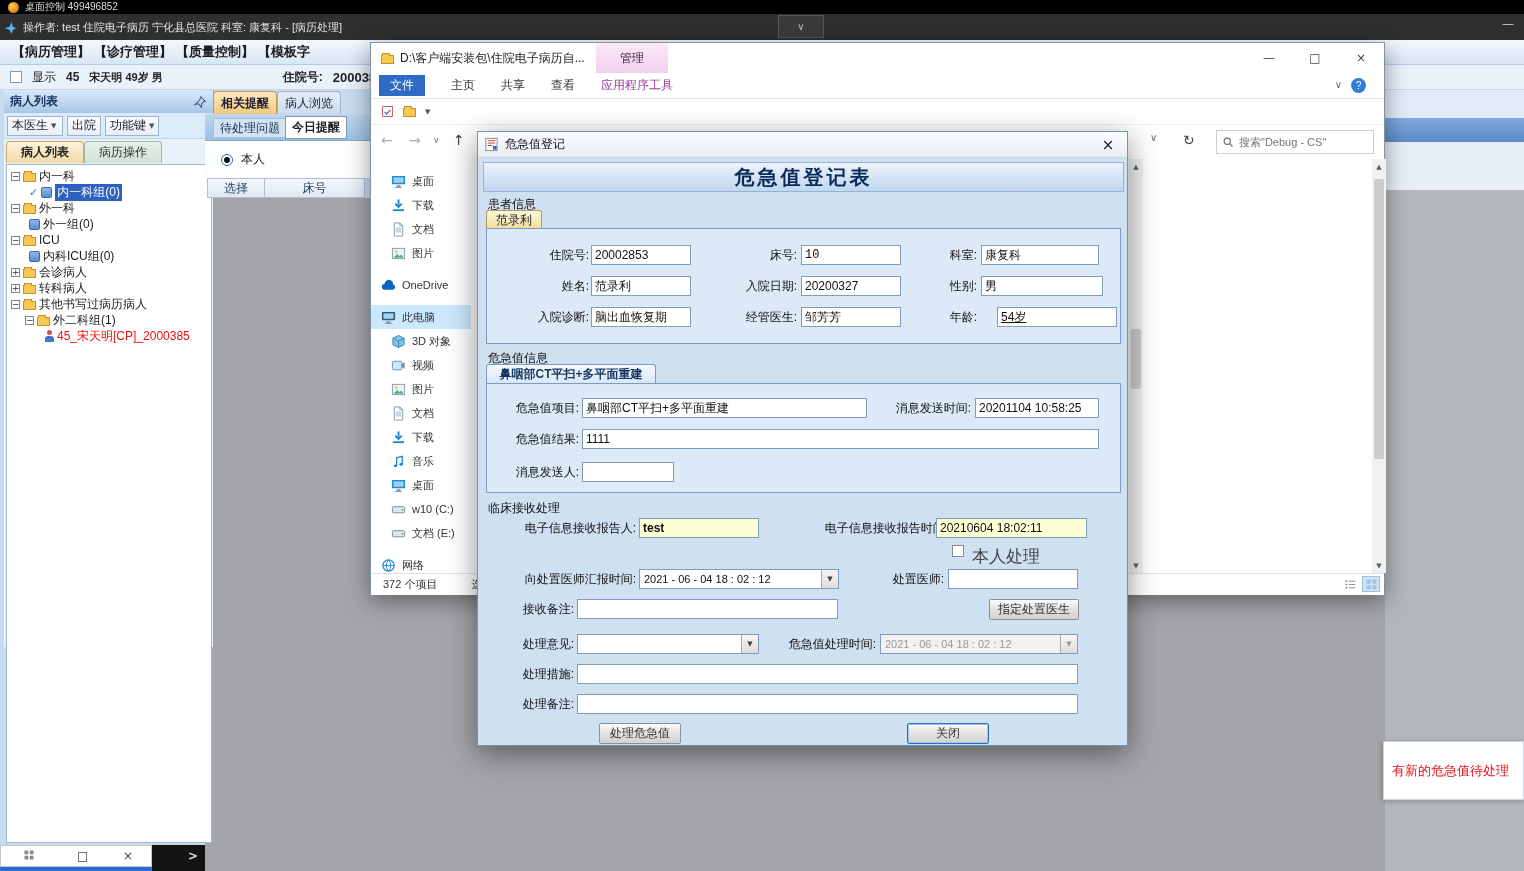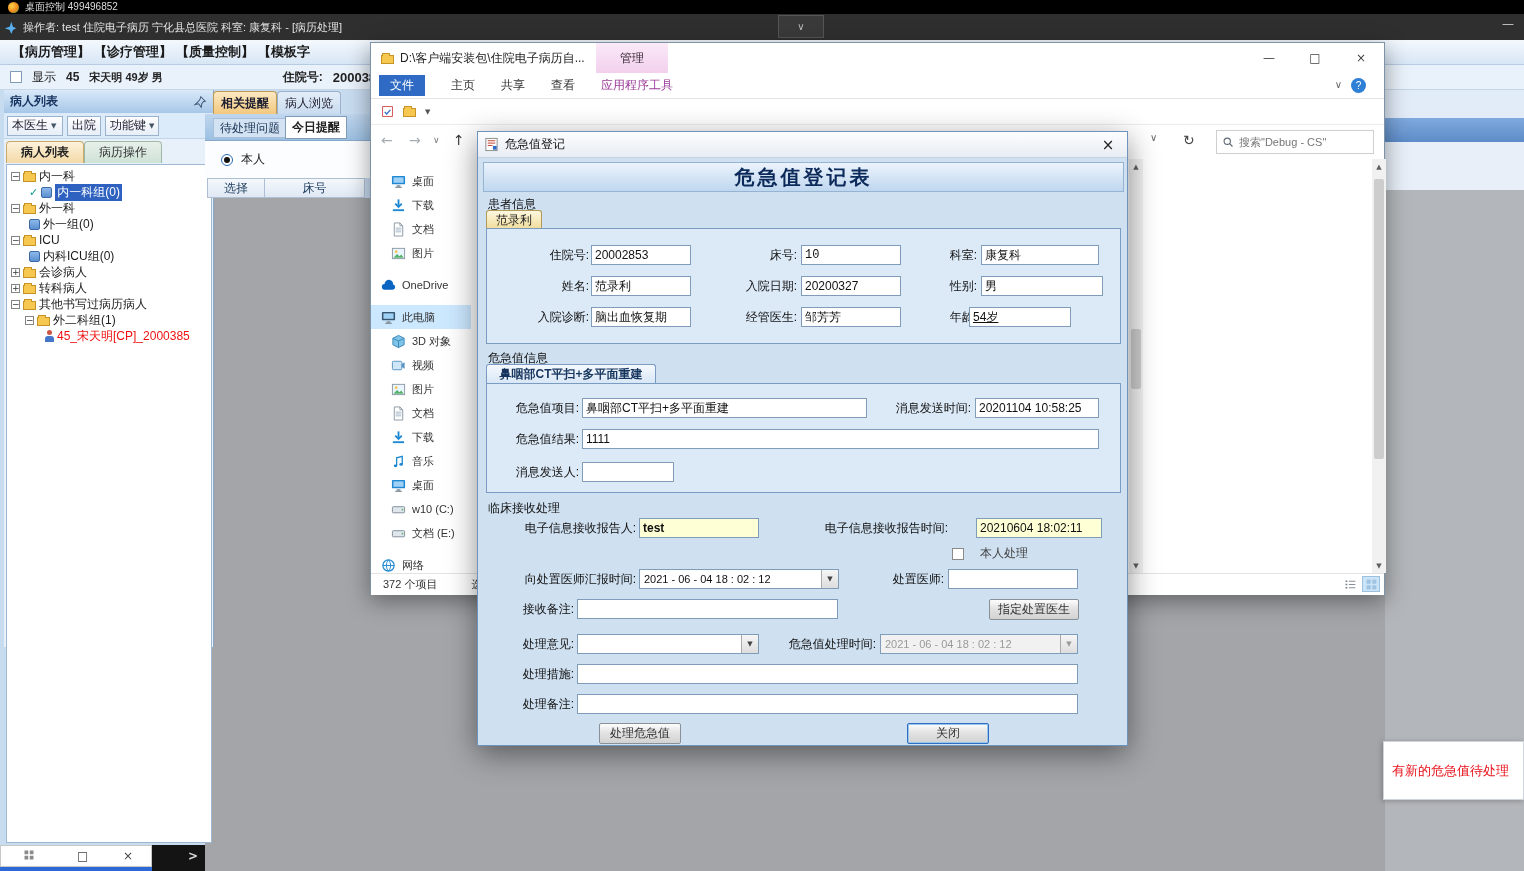--- a/index.html
+++ b/index.html
@@ -94,21 +94,21 @@
 .dtab{position:absolute;height:19px;display:flex;align-items:center;justify-content:center;font-size:12px;border:1px solid #b29b56;border-bottom:none;border-radius:3px 3px 0 0;background:linear-gradient(#fdf8e0,#f0dc9a);color:#222;white-space:nowrap}
 .dtab2{border-color:#7a9cc2;background:linear-gradient(#f5f9fe,#d9e7f6);font-weight:bold;color:#16355e}
 .dpanel{position:absolute;background:#dceaf8;border:1px solid #7a9cc2}
 .dlbl{position:absolute;height:20px;line-height:20px;font-size:12px;color:#111;text-align:right;white-space:nowrap}
 .inp{position:absolute;height:20px;border:1px solid #7f9db9;background:#fff;font-size:12px;padding:0 3px;font-family:inherit;color:#111}
 .inp.yellow{background:#ffffd6}
 .dtp{position:absolute;height:20px;background:#fff;border:1px solid #7f9db9;display:flex;align-items:center;font-size:11px;padding-left:4px;color:#111;white-space:nowrap}
 .dtp .dtp-btn{margin-left:auto;width:17px;height:100%;background:linear-gradient(#f6f6f6,#ddd);border-left:1px solid #aaa;display:flex;align-items:center;justify-content:center;font-size:7px;color:#444}
 .dtp.dis{background:#f1f1f1;color:#9a9a9a}
 .dtp.dis .dtp-btn{color:#9a9a9a}
-.chkrow{position:absolute;display:flex;align-items:center;gap:16px;font-size:12px;color:#444}
+.chkrow{position:absolute;display:flex;gap:8px;font-size:17px;color:#444}
 .chkbox{width:12px;height:12px;border:1px solid #8a8a8a;background:#fff;flex:none}
 .btn{position:absolute;display:flex;align-items:center;justify-content:center;font-size:12px;color:#333;background:linear-gradient(#fdfdfd,#e3e3e3 45%,#d2d2d2);border:1px solid #8a9097;border-radius:2px;white-space:nowrap}
 .btn.default{border:1px solid #2d6fc0;box-shadow:0 0 0 1px #9cc4ea inset}
 
 .notif{background:#fff;border:1px solid #cfd4da;box-shadow:-1px 1px 5px rgba(0,0,0,.25);display:flex;align-items:center;padding-left:8px;font-size:13px;color:#e8111a;white-space:nowrap}
 
 .miniwin{background:#fff;border:1px solid #c8c8c8}
 .mw-ic{position:absolute;top:3px;font-size:12px;color:#444}
 </style>
 </head>
@@ -506,21 +506,21 @@
       <input class="inp" style="left: 104px; top: 47px; width: 100px;" value="范录利">
       <span class="dlbl" style="left:208px;top:47px;width:102px">入院日期:</span>
       <input class="inp" style="left: 314px; top: 47px; width: 100px;" value="20200327">
       <span class="dlbl" style="left:418px;top:47px;width:72px">性别:</span>
       <input class="inp" style="left: 494px; top: 47px; width: 122px;" value="男">
       <span class="dlbl" style="left:2px;top:78px;width:100px">入院诊断:</span>
       <input class="inp" style="left: 104px; top: 78px; width: 100px;" value="脑出血恢复期">
       <span class="dlbl" style="left:208px;top:78px;width:102px">经管医生:</span>
       <input class="inp" style="left: 314px; top: 78px; width: 100px;" value="邹芳芳">
       <span class="dlbl" style="left:418px;top:78px;width:72px">年龄:</span>
-      <input class="inp" style="left: 482px; top: 78px; width: 102px; text-decoration: underline;" value="54岁">
+      <input class="inp" style="left: 510px; top: 78px; width: 120px; text-decoration: underline;" value="54岁">
     </div>
 
     <span class="slabel" style="left:10px;top:218px">危急值信息</span>
     <div class="dtab dtab2" style="left:8px;top:232px;width:170px">
         <span>鼻咽部CT平扫+多平面重建</span>
       </div>
     <div class="dpanel" style="left:8px;top:251px;width:635px;height:110px">
       <span class="dlbl" style="left:0;top:14px;width:92px">危急值项目:</span>
       <input class="inp" style="left: 95px; top: 14px; width: 285px;" value="鼻咽部CT平扫+多平面重建">
       <span class="dlbl" style="left:384px;top:14px;width:100px">消息发送时间:</span>
@@ -528,21 +528,21 @@
       <span class="dlbl" style="left:0;top:45px;width:92px">危急值结果:</span>
       <input class="inp" style="left: 95px; top: 45px; width: 517px;" value="1111">
       <span class="dlbl" style="left:0;top:78px;width:92px">消息发送人:</span>
       <input class="inp" style="left: 95px; top: 78px; width: 92px;" value="">
     </div>
 
     <span class="slabel" style="left:10px;top:368px">临床接收处理</span>
     <span class="dlbl" style="left:6px;top:386px;width:152px">电子信息接收报告人:</span>
     <input class="inp yellow" style="left: 161px; top: 386px; width: 120px; font-weight: bold;" value="test">
     <span class="dlbl" style="left:296px;top:386px;width:174px">电子信息接收报告时间:</span>
-    <input class="inp yellow" style="left: 498px; top: 386px; width: 126px;" value="20210604 18:02:11">
+    <input class="inp yellow" style="left: 458px; top: 386px; width: 151px;" value="20210604 18:02:11">
     <div class="chkrow" style="left:474px;top:413px">
       <span class="chkbox"></span>
       <span>本人处理</span>
     </div>
     <span class="dlbl" style="left:6px;top:437px;width:152px">向处置医师汇报时间:</span>
     <div class="dtp" style="left:161px;top:437px;width:200px">
       <span>2021 - 06 - 04   18 : 02 : 12</span>
       <span class="dtp-btn g">▼</span>
     </div>
     <span class="dlbl" style="left:330px;top:437px;width:136px">处置医师:</span>

